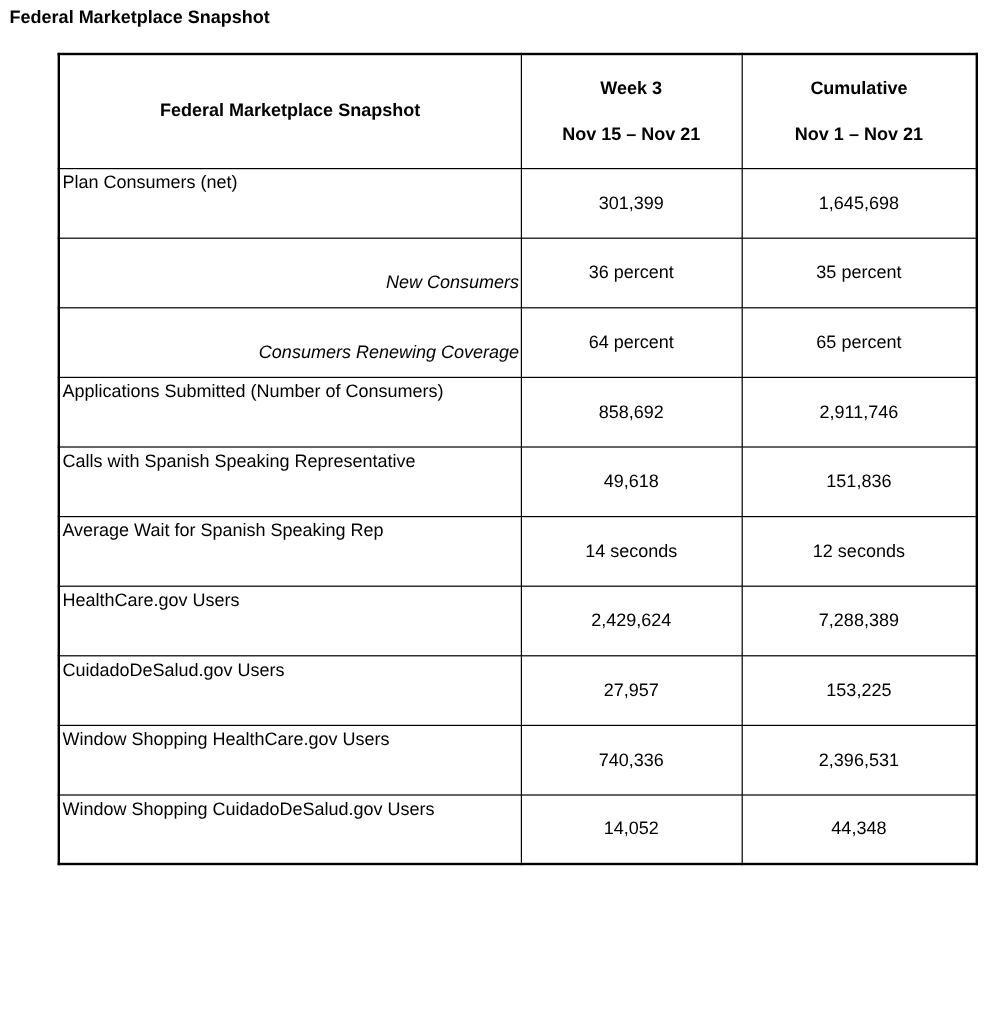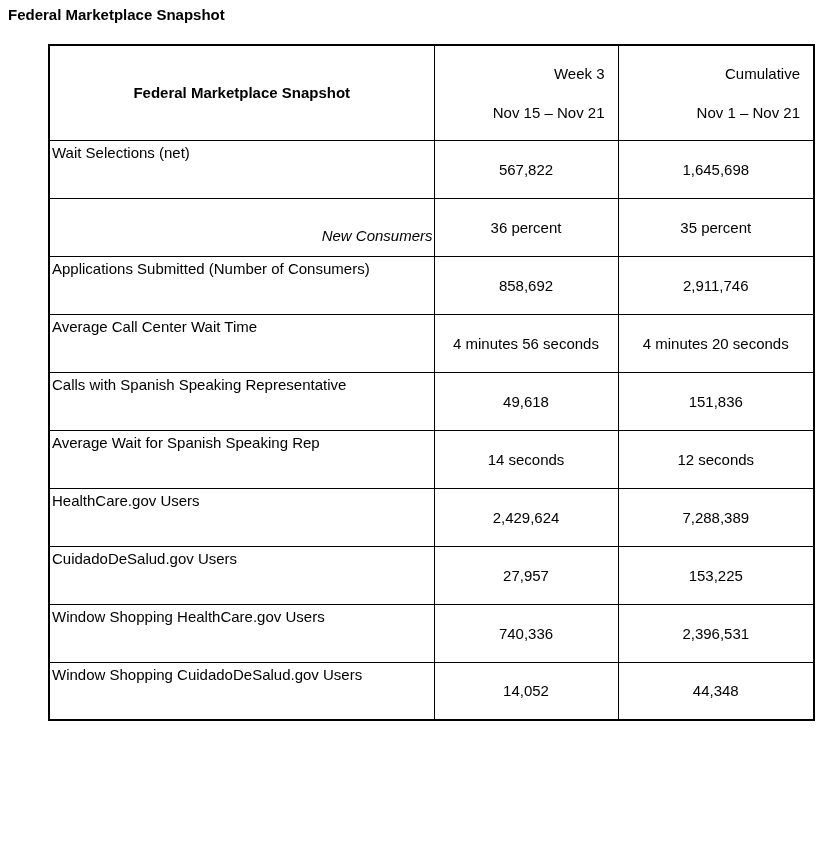--- a/index.html
+++ b/index.html
@@ -41,22 +41,22 @@
   }
   tr.header-row { height: 95px; }
   tr.data-row   { height: 58px; }
   th.corner-head {
     font-weight: bold;
     text-align: center;
     vertical-align: middle;
     padding: 0 4px;
   }
   th.col-head {
-    font-weight: normal;
-    text-align: right;
+    font-weight: bold;
+    text-align: center;
     vertical-align: middle;
     padding: 0 13px;
   }
   th.col-head .line2 { margin-top: 22px; }
   td.row-label {
     text-align: left;
     vertical-align: top;
     padding: 3px 2px 0 2px;
   }
   td.row-label.sub {
@@ -91,44 +91,44 @@
           <div class="line1">Week 3</div>
           <div class="line2">Nov 15 – Nov 21</div>
         </th>
         <th class="col-head">
           <div class="line1">Cumulative</div>
           <div class="line2">Nov 1 – Nov 21</div>
         </th>
       </tr>
 
       <tr class="data-row">
-        <td class="row-label">Wait Selections (net)</td>
-        <td class="value">567,822</td>
+        <td class="row-label">Plan Consumers (net)</td>
+        <td class="value">301,399</td>
         <td class="value">1,645,698</td>
       </tr>
 
       <tr class="data-row">
         <td class="row-label sub">New Consumers</td>
         <td class="value">36 percent</td>
         <td class="value">35 percent</td>
       </tr>
 
+      <tr class="data-row">
+        <td class="row-label sub">Consumers Renewing Coverage</td>
+        <td class="value">64 percent</td>
+        <td class="value">65 percent</td>
+      </tr>
 
       <tr class="data-row">
         <td class="row-label">Applications Submitted (Number of Consumers)</td>
         <td class="value">858,692</td>
         <td class="value">2,911,746</td>
       </tr>
 
 
-      <tr class="data-row">
-        <td class="row-label">Average Call Center Wait Time</td>
-        <td class="value">4 minutes 56 seconds</td>
-        <td class="value">4 minutes 20 seconds</td>
-      </tr>
 
       <tr class="data-row">
         <td class="row-label">Calls with Spanish Speaking Representative</td>
         <td class="value">49,618</td>
         <td class="value">151,836</td>
       </tr>
 
       <tr class="data-row">
         <td class="row-label">Average Wait for Spanish Speaking Rep</td>
         <td class="value">14 seconds</td>

